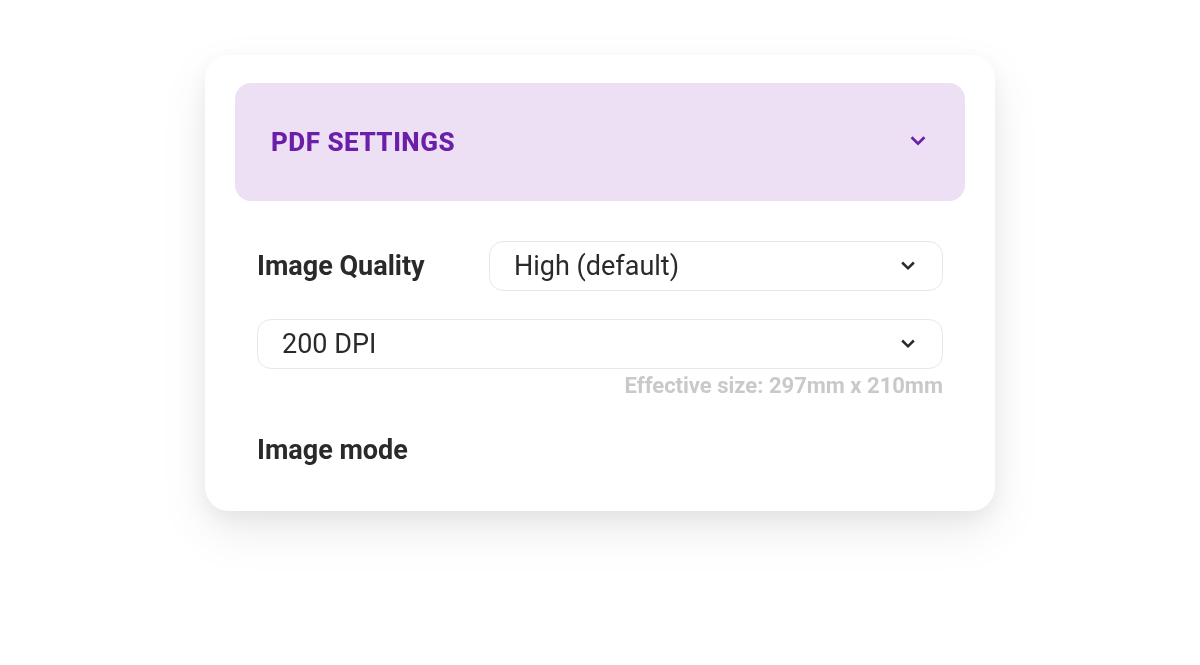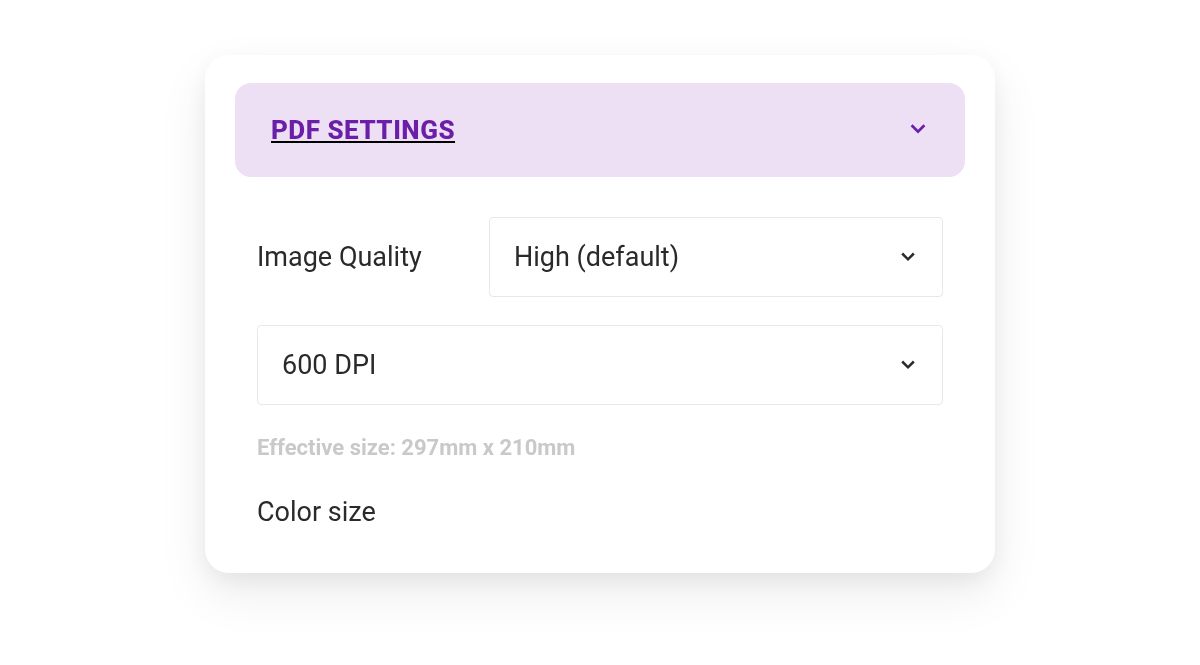--- a/index.html
+++ b/index.html
@@ -20,26 +20,25 @@
       top: 55px;
       width: 790px;
       background: #ffffff;
       border-radius: 24px;
       box-shadow: 0 20px 50px rgba(0,0,0,0.08), 0 8px 20px rgba(0,0,0,0.05);
       padding: 28px 30px 45px 30px;
     }
     .section-header {
       background: #ede0f5;
       border-radius: 16px;
-      padding: 32px 36px;
+      padding: 44px 36px;
       display: flex;
       align-items: center;
       justify-content: space-between;
       cursor: pointer;
-      text-decoration: underline;
     }
     .section-title {
       font-size: 26px;
       font-weight: 800;
       letter-spacing: 0.5px;
       color: #6b1fa8;
       text-transform: uppercase;
     }
     .section-chevron svg {
       width: 22px;
@@ -55,55 +54,55 @@
       display: flex;
       align-items: center;
       margin-bottom: 28px;
     }
     .field-row:last-child {
       margin-bottom: 0;
     }
     .field-label {
       flex: 0 0 232px;
       font-size: 27px;
-      font-weight: 400;
+      font-weight: 700;
       color: #2a2a2a;
     }
     .field-control {
       flex: 1;
       display: flex;
       flex-direction: column;
     }
     .select {
       display: flex;
       align-items: center;
       justify-content: space-between;
       border: 1.5px solid #e8e8e8;
-      border-radius: 4px;
+      border-radius: 14px;
       padding: 16px 24px;
       font-size: 27px;
       font-weight: 400;
       color: #2a2a2a;
       background: #ffffff;
       cursor: pointer;
-      height: 80px;
+      height: 50px;
     }
     .select-chevron svg {
       width: 20px;
       height: 20px;
       stroke: #2a2a2a;
       stroke-width: 3;
       fill: none;
     }
     .helper-text {
       font-size: 22px;
       font-weight: 700;
       color: #c9c9c9;
-      text-align: left;
-      margin-top: 30px;
+      text-align: right;
+      margin-top: 4px;
       margin-bottom: 8px;
     }
   </style>
 </head>
 <body>
 
 <div class="card">
 
   <div class="section-header">
     <span class="section-title">PDF SETTINGS</span>
@@ -126,30 +125,30 @@
                 <polyline points="5 9 12 16 19 9"></polyline>
               </svg>
           </span>
         </div>
       </div>
     </div>
 
     <div class="field-row">
       <div class="field-control">
         <div class="select">
-          <span>600 DPI</span>
+          <span>200 DPI</span>
           <span class="select-chevron">
             <svg viewBox="0 0 24 24">
                 <polyline points="5 9 12 16 19 9"></polyline>
               </svg>
           </span>
         </div>
         <div class="helper-text">Effective size: 297mm x 210mm</div>
       </div>
     </div>
 
     <div class="field-row">
-      <div class="field-label">Color size</div>
+      <div class="field-label">Image mode</div>
     </div>
 
   </div>
 
 </div>
 
 </body></html>

